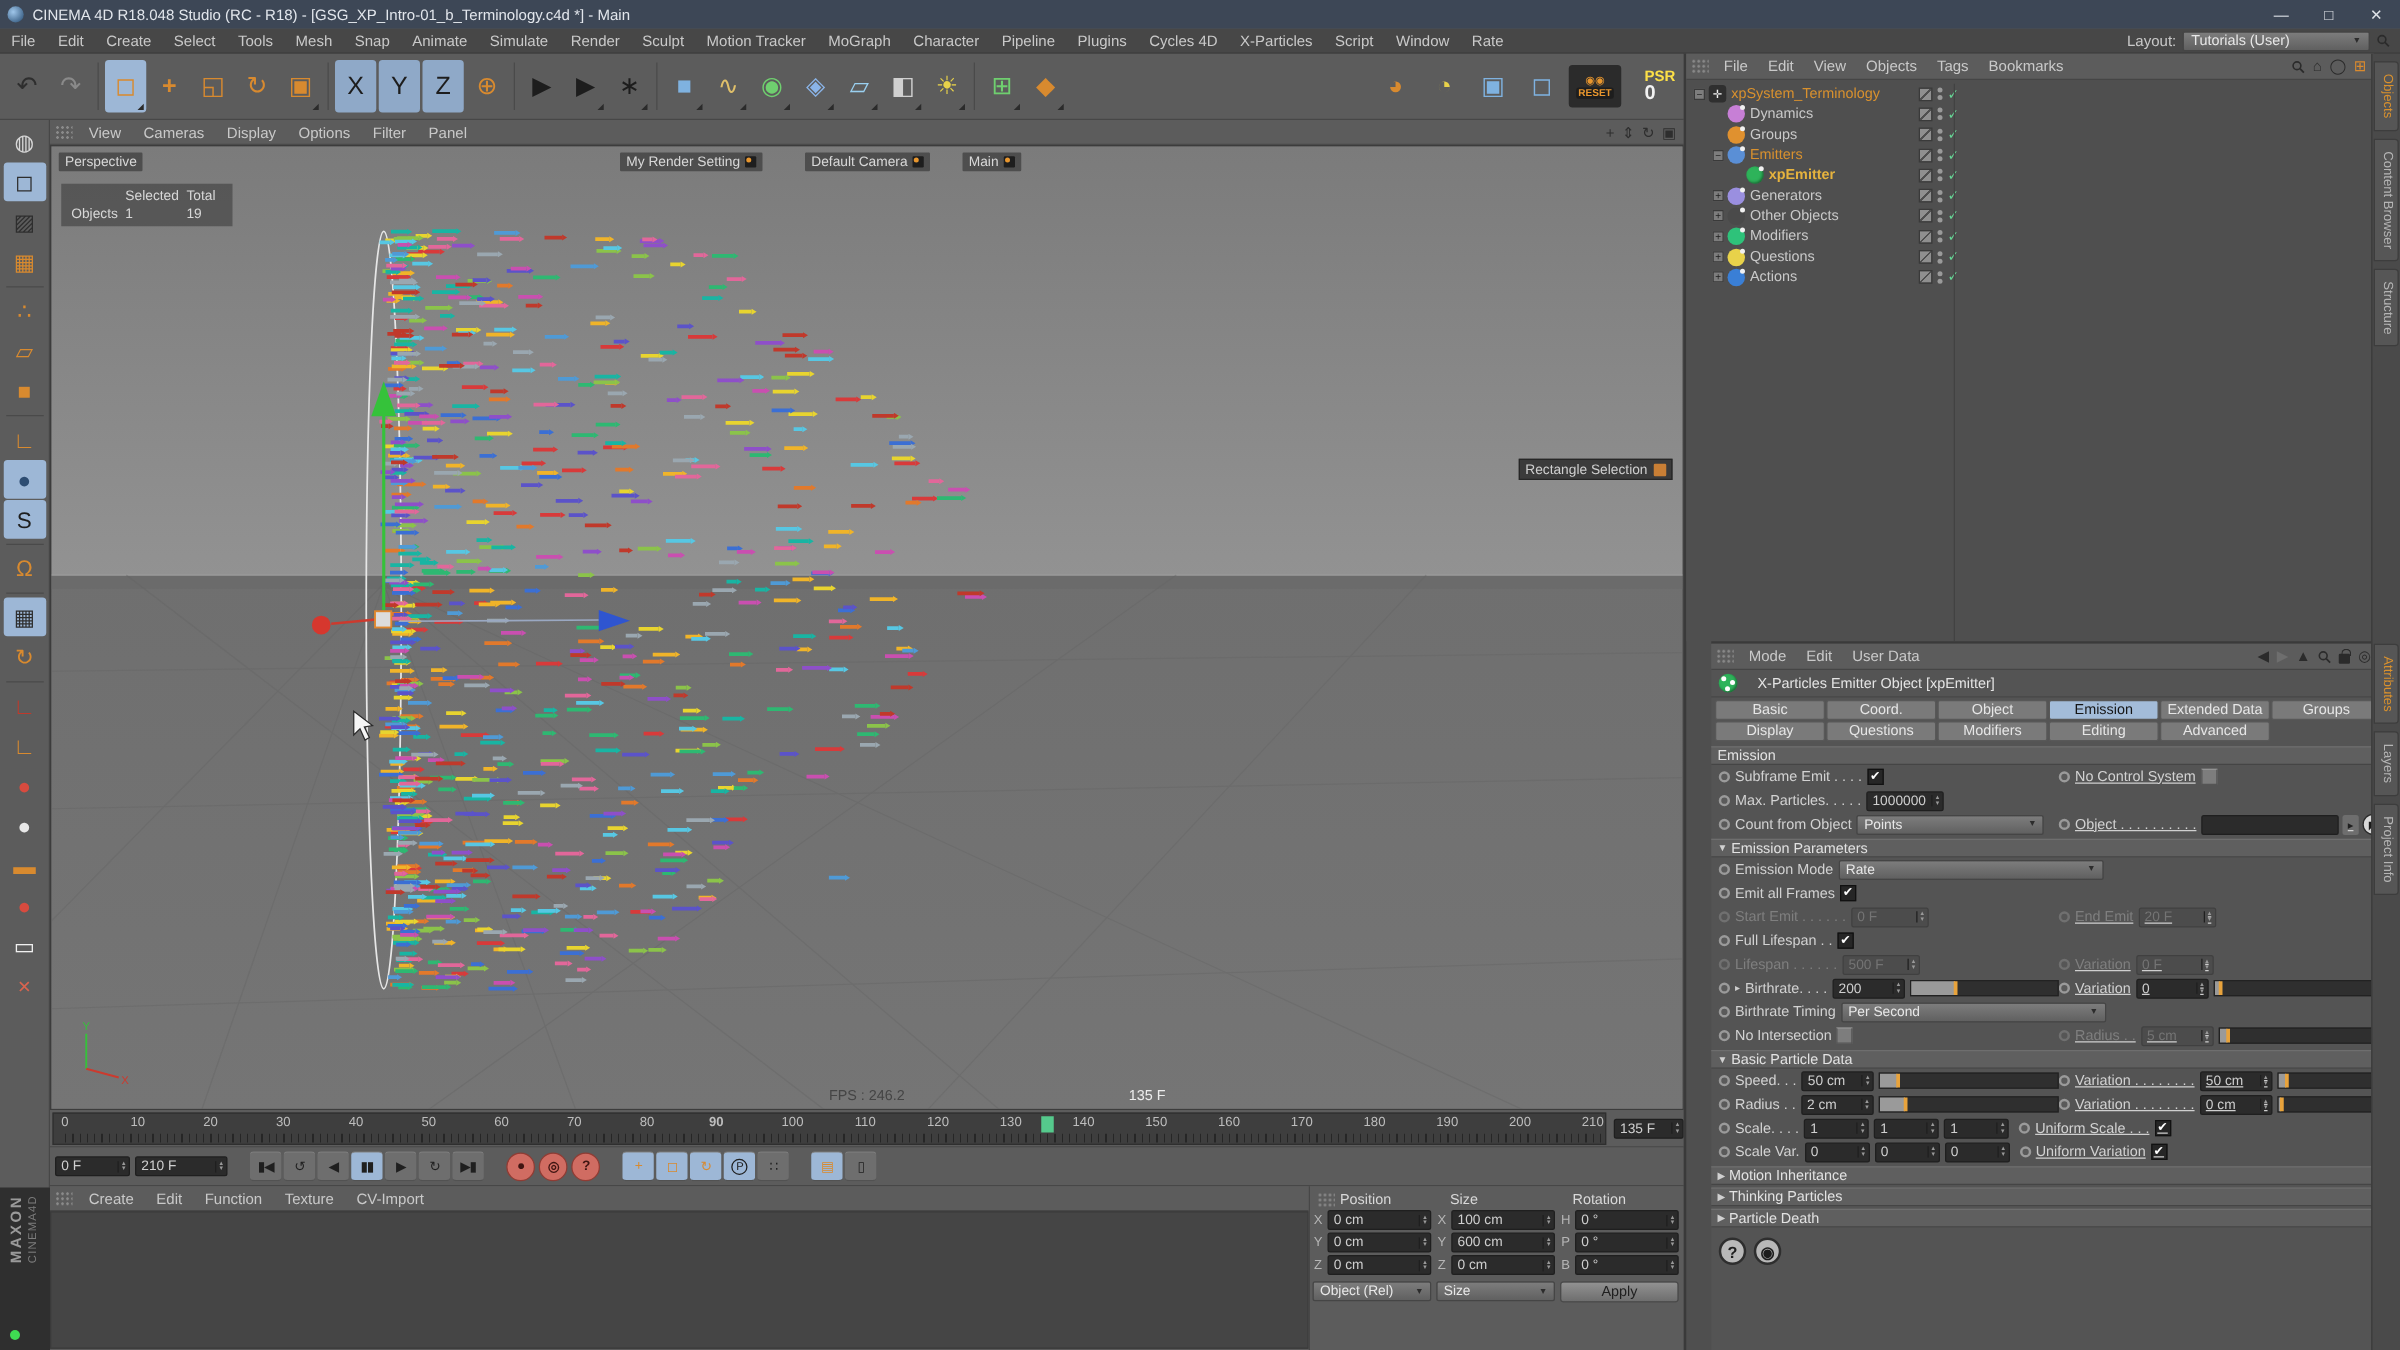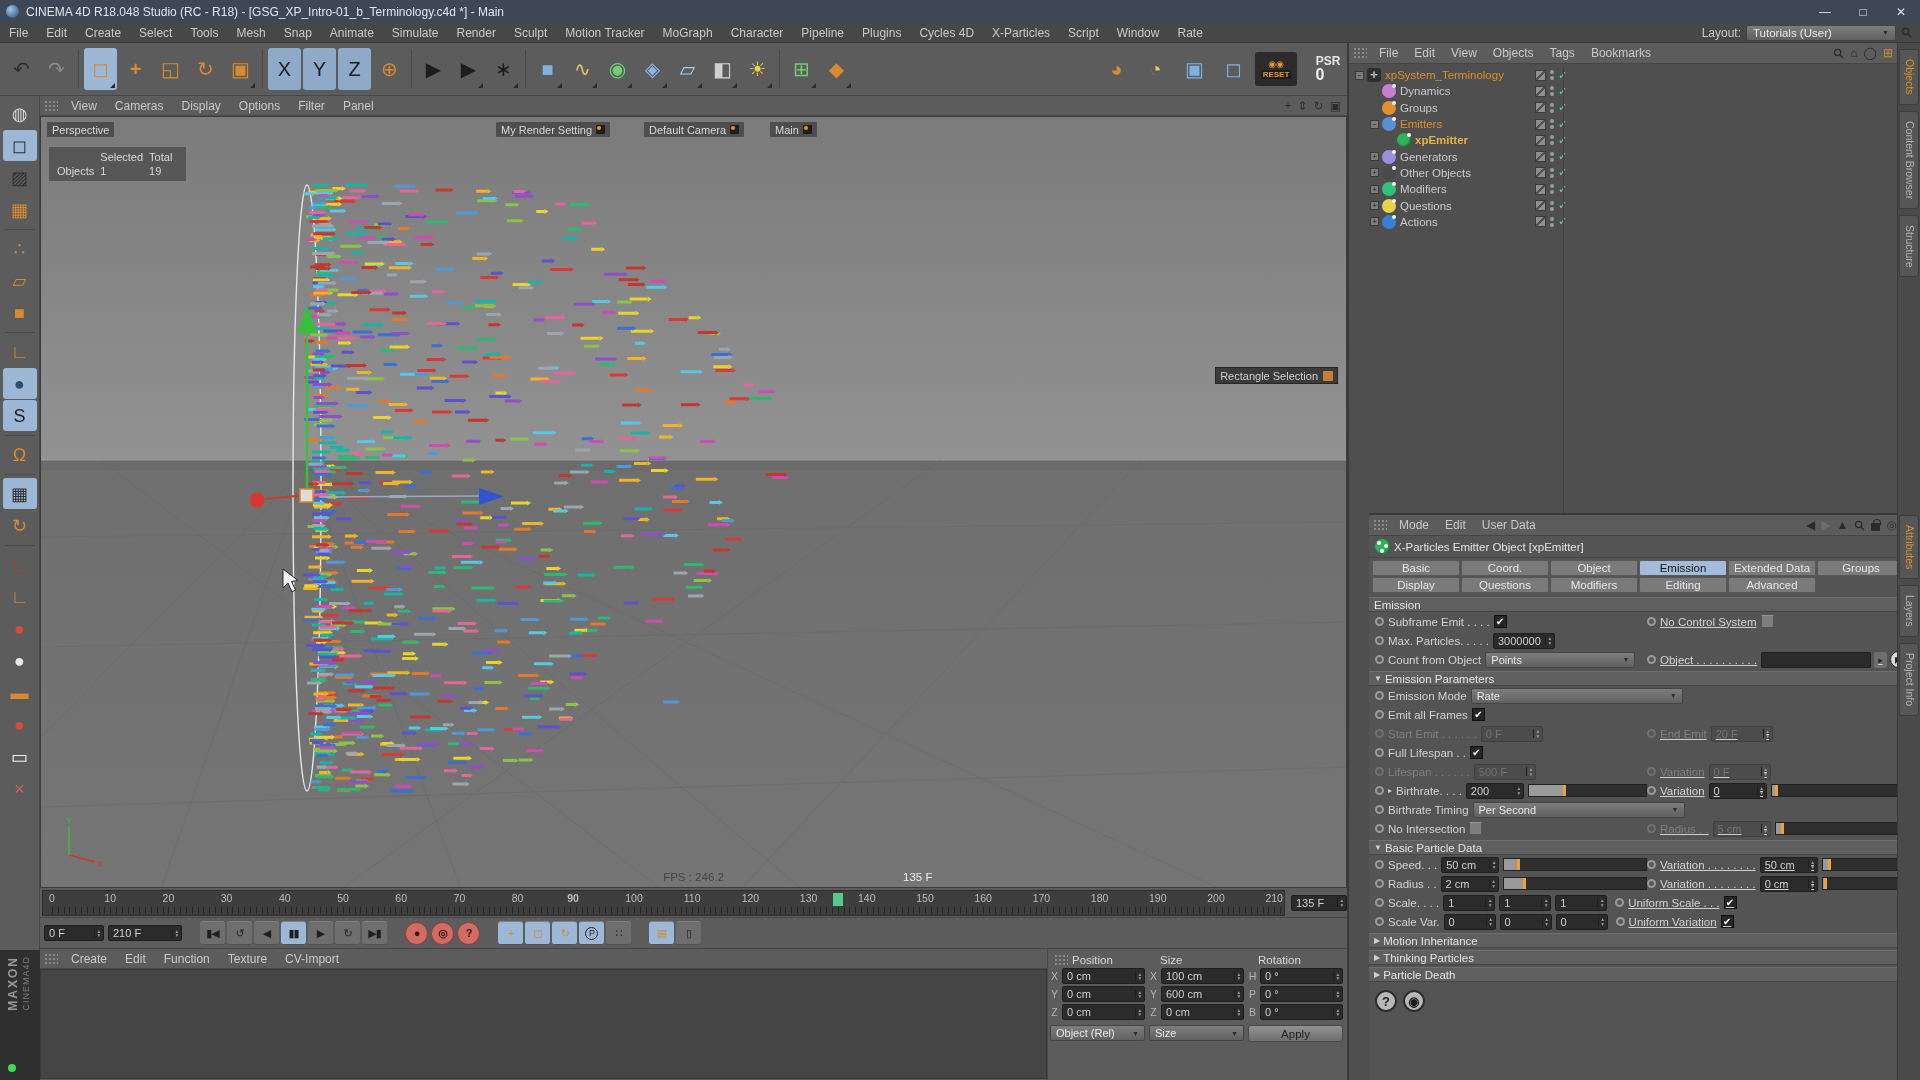--- a/index.html
+++ b/index.html
@@ -22,21 +22,21 @@
   .tb-btn.active{background:#9db7d6;}
   .tb-btn .g{font-size:20px;line-height:1;}
   .tb-btn .corner{position:absolute;right:2px;bottom:2px;width:0;height:0;border-left:5px solid transparent;border-bottom:5px solid #2b2b2b;}
   .tb-sep{width:1px;height:38px;background:#4a4a4a;margin:0 4px;flex:none;}
   .tb-badge{background:#8fa9c8;border-radius:3px;}
   .tb-right{margin-left:auto;display:flex;align-items:center;gap:4px;padding-right:8px;}
   .chip-reset{width:42px;height:34px;background:#2b2b2b;border-radius:3px;display:flex;flex-direction:column;align-items:center;justify-content:center;gap:1px;}
   .chip-reset .cam{color:#e8962e;font-size:9px;line-height:1;}
   .chip-reset .rl{color:#e8962e;font-weight:bold;font-size:8px;background:#1d1d1d;padding:0 2px;border-radius:2px;}
   .chip-psr{width:38px;height:38px;display:flex;flex-direction:column;align-items:center;justify-content:center;line-height:1;}
-  .chip-psr .p1{color:#e5e5e5;font-weight:bold;font-size:12px;padding-left:16px;}
+  .chip-psr .p1{color:#fde047;font-weight:bold;font-size:12px;padding-left:16px;}
   .chip-psr .p2{color:#f2f2f2;font-weight:bold;font-size:16px;}
   
   .palette{position:absolute;left:0;top:96px;width:40px;height:854px;background:#5c5c5c;border-right:1px solid #474747;display:flex;flex-direction:column;align-items:center;padding-top:2px;}
   .pl-btn{position:relative;width:34px;height:31px;display:flex;align-items:center;justify-content:center;border-radius:3px;margin-bottom:1px;flex:none;}
   .pl-btn.active{background:#9db7d6;}
   .pl-btn .g{font-size:18px;line-height:1;}
   .pl-sep{width:30px;height:1px;background:#4a4a4a;margin:3px 0;flex:none;}
   .maxon{position:absolute;left:0;top:950px;width:40px;height:130px;background:#2f2f2f;}
   .maxon .vt{position:absolute;left:6px;top:6px;writing-mode:vertical-rl;transform:rotate(180deg);color:#9a9a9a;font-weight:bold;font-size:12px;letter-spacing:2px;}
   .maxon .vt2{position:absolute;left:21px;top:6px;writing-mode:vertical-rl;transform:rotate(180deg);color:#7d7d7d;font-size:9px;letter-spacing:1px;}
@@ -111,21 +111,21 @@
   .ticon.sq{border-radius:3px;background:#2f2f2f;color:#f0f0f0;font-size:9px;display:flex;align-items:center;justify-content:center;}
   .tlabel{font-size:11.5px;color:#c9c9c9;white-space:nowrap;}
   .tgl{position:absolute;left:186px;display:flex;align-items:center;gap:4px;}
   .t-layer{width:11px;height:11px;background:linear-gradient(135deg,#8f8f8f 44%,#4f4f4f 44%,#4f4f4f 56%,#8f8f8f 56%);border:1px solid #3a3a3a;}
   .t-dots{display:flex;flex-direction:column;gap:2px;}
   .t-dots i{width:4px;height:4px;border-radius:50%;background:#9a9a9a;}
   .t-chk{color:#66d695;font-size:11px;}
   .om-divider{position:absolute;left:214px;top:24px;bottom:0;width:1px;background:#424242;}
   
   .attr{position:absolute;left:0;top:470px;width:550px;height:567px;background:#545454;border-top:2px solid #3a3a3a;margin-left:20px;}
-  .attr-title{height:22px;display:flex;align-items:center;gap:4px;padding-left:6px;color:#e4e4e4;font-size:11.5px;border-bottom:1px solid #474747;}
+  .attr-title{height:22px;display:flex;align-items:center;gap:16px;padding-left:6px;color:#e4e4e4;font-size:11.5px;border-bottom:1px solid #474747;}
   .xpicon{width:15px;height:15px;border-radius:50%;background:#2eb35a;position:relative;box-shadow:inset -1px -1px 2px rgba(0,0,0,.4);}
   .xpicon i{position:absolute;width:4px;height:4px;border-radius:50%;background:#fff;}
   .xpicon i:nth-child(1){left:2px;top:2px}.xpicon i:nth-child(2){right:2px;top:5px}.xpicon i:nth-child(3){left:5px;bottom:1px}
   .tabs{display:flex;flex-wrap:wrap;gap:1px;padding:2px 3px;}
   .tab{width:88px;height:16px;background:#7a7a7a;border:1px solid #585858;border-radius:2px;color:#e6e6e6;font-size:11.5px;display:flex;align-items:center;justify-content:center;}
   .tab.active{background:#a3bcd9;color:#161616;}
   .sect{height:15px;background:#5f5f5f;border-top:1px solid #6e6e6e;border-bottom:1px solid #454545;display:flex;align-items:center;color:#e2e2e2;font-size:11.5px;padding-left:5px;gap:3px;margin-top:2px;}
   .sect .tri{font-size:8px;color:#d0d0d0;}
   .arow{display:flex;align-items:center;height:19px;padding-left:6px;}
   .acell{display:flex;align-items:center;gap:4px;min-width:0;}
@@ -1033,21 +1033,21 @@
               <span class="adot"></span>
               <span class="albl">No Control System</span>
               <span class="chk off"></span>
             </span>
           </div>
           <div class="arow">
             <span class="acell L">
               <span class="adot"></span>
               <span class="albl">Max. Particles. . . . .</span>
               <span class="fld">
-                <span class="fval">3000000</span>
+                <span class="fval">1000000</span>
                 <span class="spn">
                   <span>▴</span>
                   <span>▾</span>
                 </span>
               </span>
             </span>
           </div>
           <div class="arow">
             <span class="acell L">
               <span class="adot"></span>

